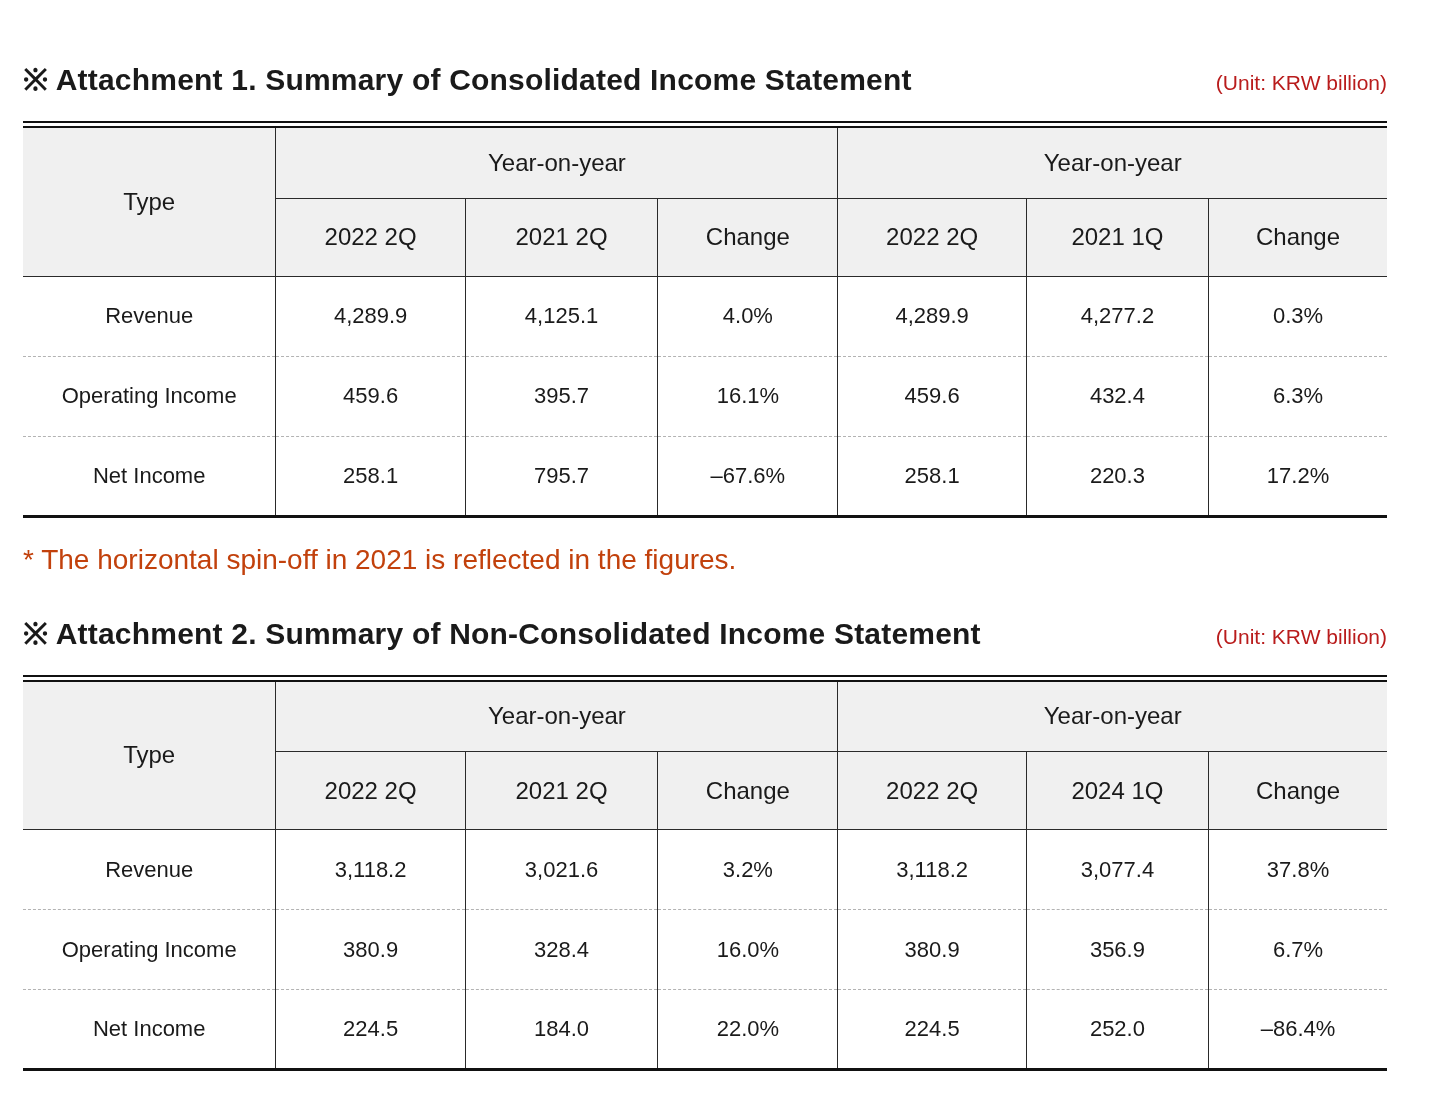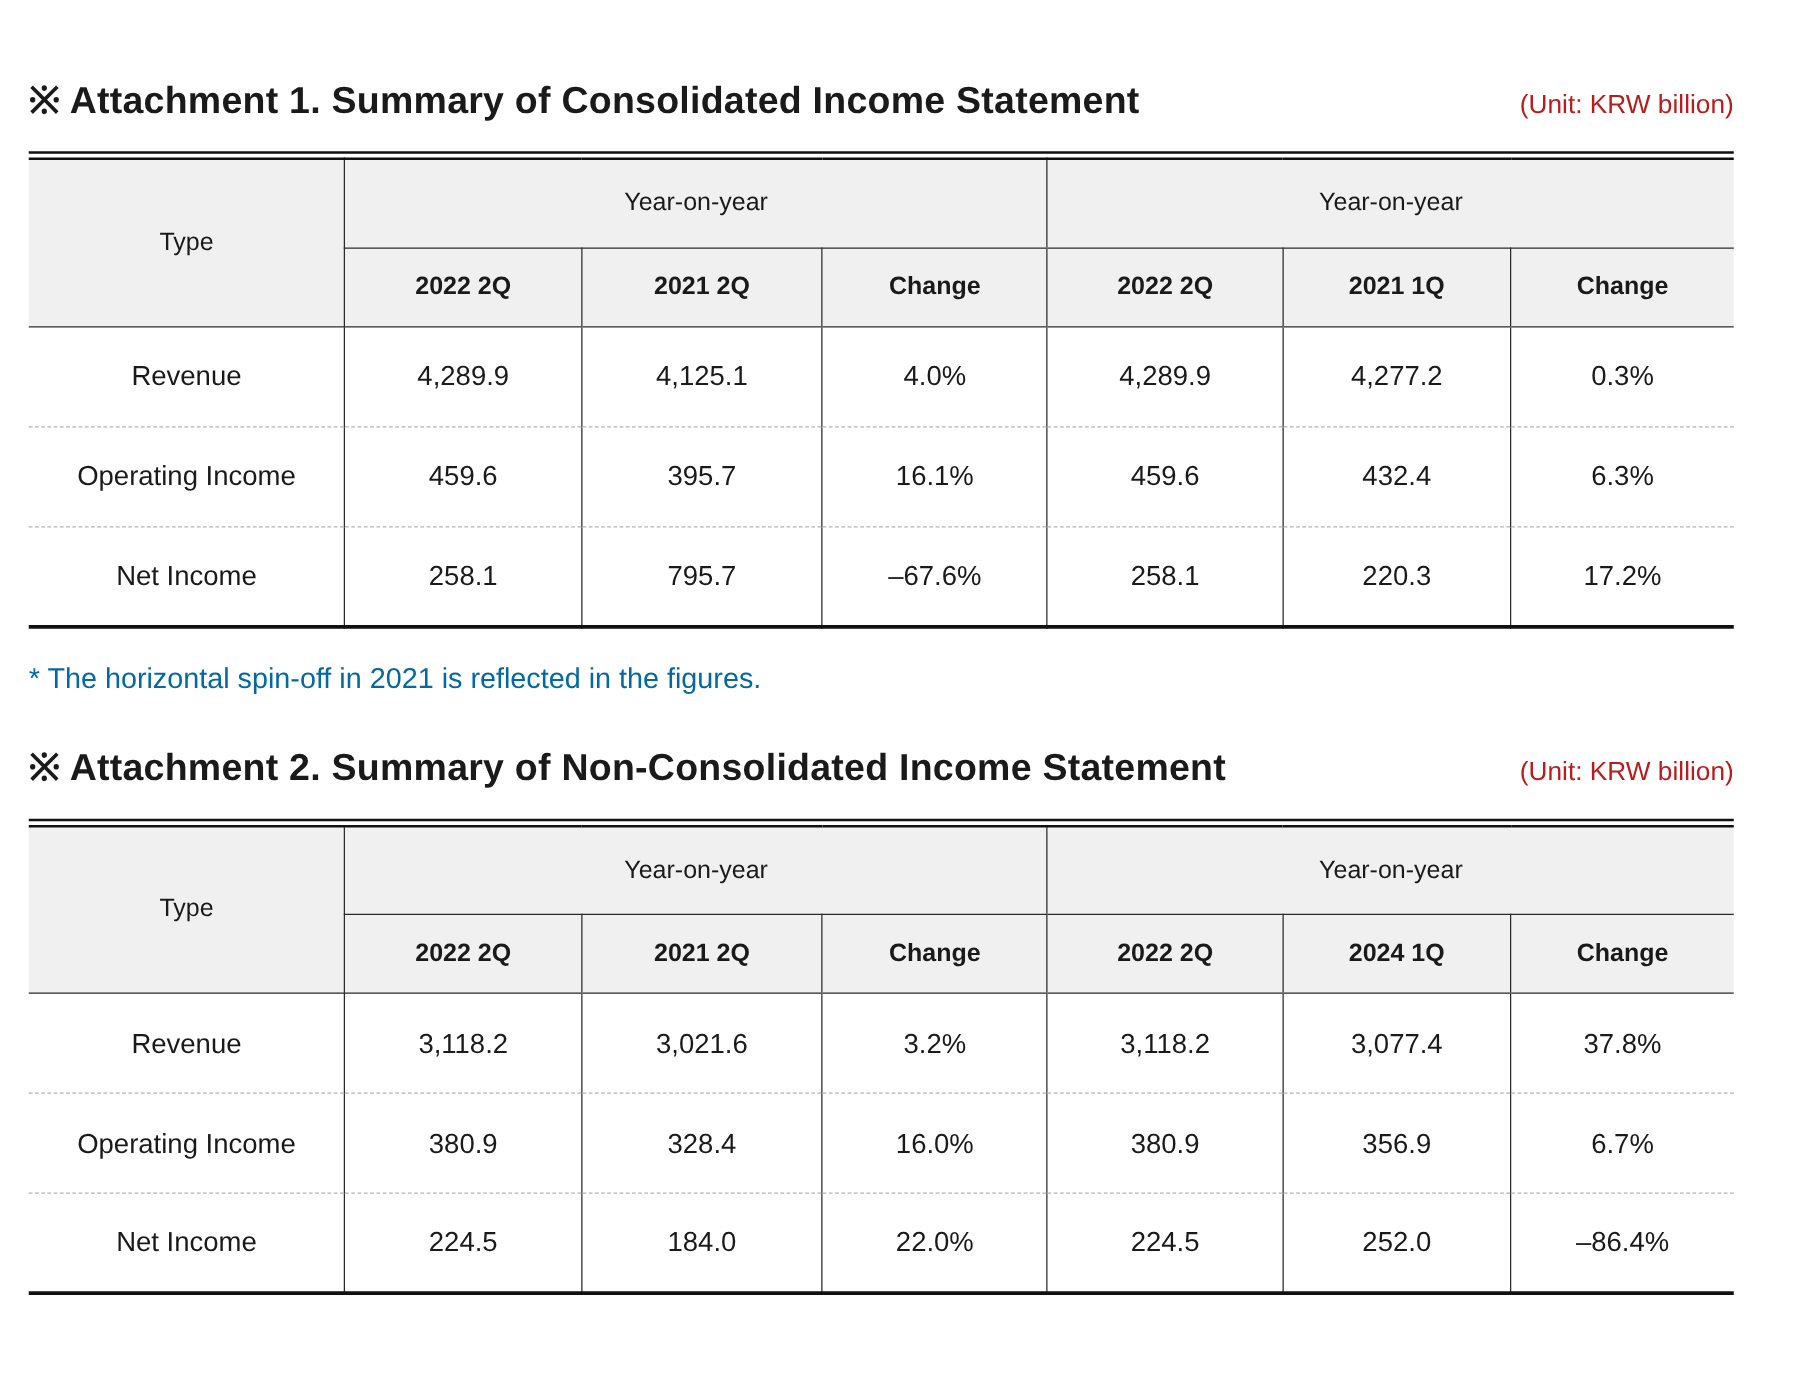--- a/index.html
+++ b/index.html
@@ -43,51 +43,50 @@
     border-bottom: 3px solid #111;
   }
   th, td {
     padding: 0;
     text-align: center;
     vertical-align: middle;
     font-weight: 400;
   }
   thead th {
     background: #f0f0f0;
-    font-size: 20px;
+    font-size: 24px;
   }
   th.type-cell {
     border-right: 1.5px solid #2a2a2a;
     border-bottom: 1.5px solid #2a2a2a;
   }
   th.group {
     height: 71px;
     border-bottom: 1.5px solid #2a2a2a;
   }
   th.sub {
-    height: 63px;
+    height: 78px;
     border-bottom: 1.5px solid #2a2a2a;
-    font-weight: bold;
   }
   .vl { border-left: 1.5px solid #2a2a2a; }
   tbody td {
     height: 80px;
     font-size: 22px;
     background: #ffffff;
   }
   tbody td.row-label {
     line-height: 1.15;
     padding: 0 34px;
   }
   tbody tr + tr td { border-top: 1px dashed #b3b3b3; }
 
   .footnote {
     margin-top: 26px;
-    font-size: 23px;
-    color: #0369a1;
+    font-size: 28px;
+    color: #c2410c;
   }
   .section-2 { margin-top: 36px; }
 </style>
 </head>
 <body>
 
 <div class="page">
 
   <div class="section-1">
     <div class="title-row">

